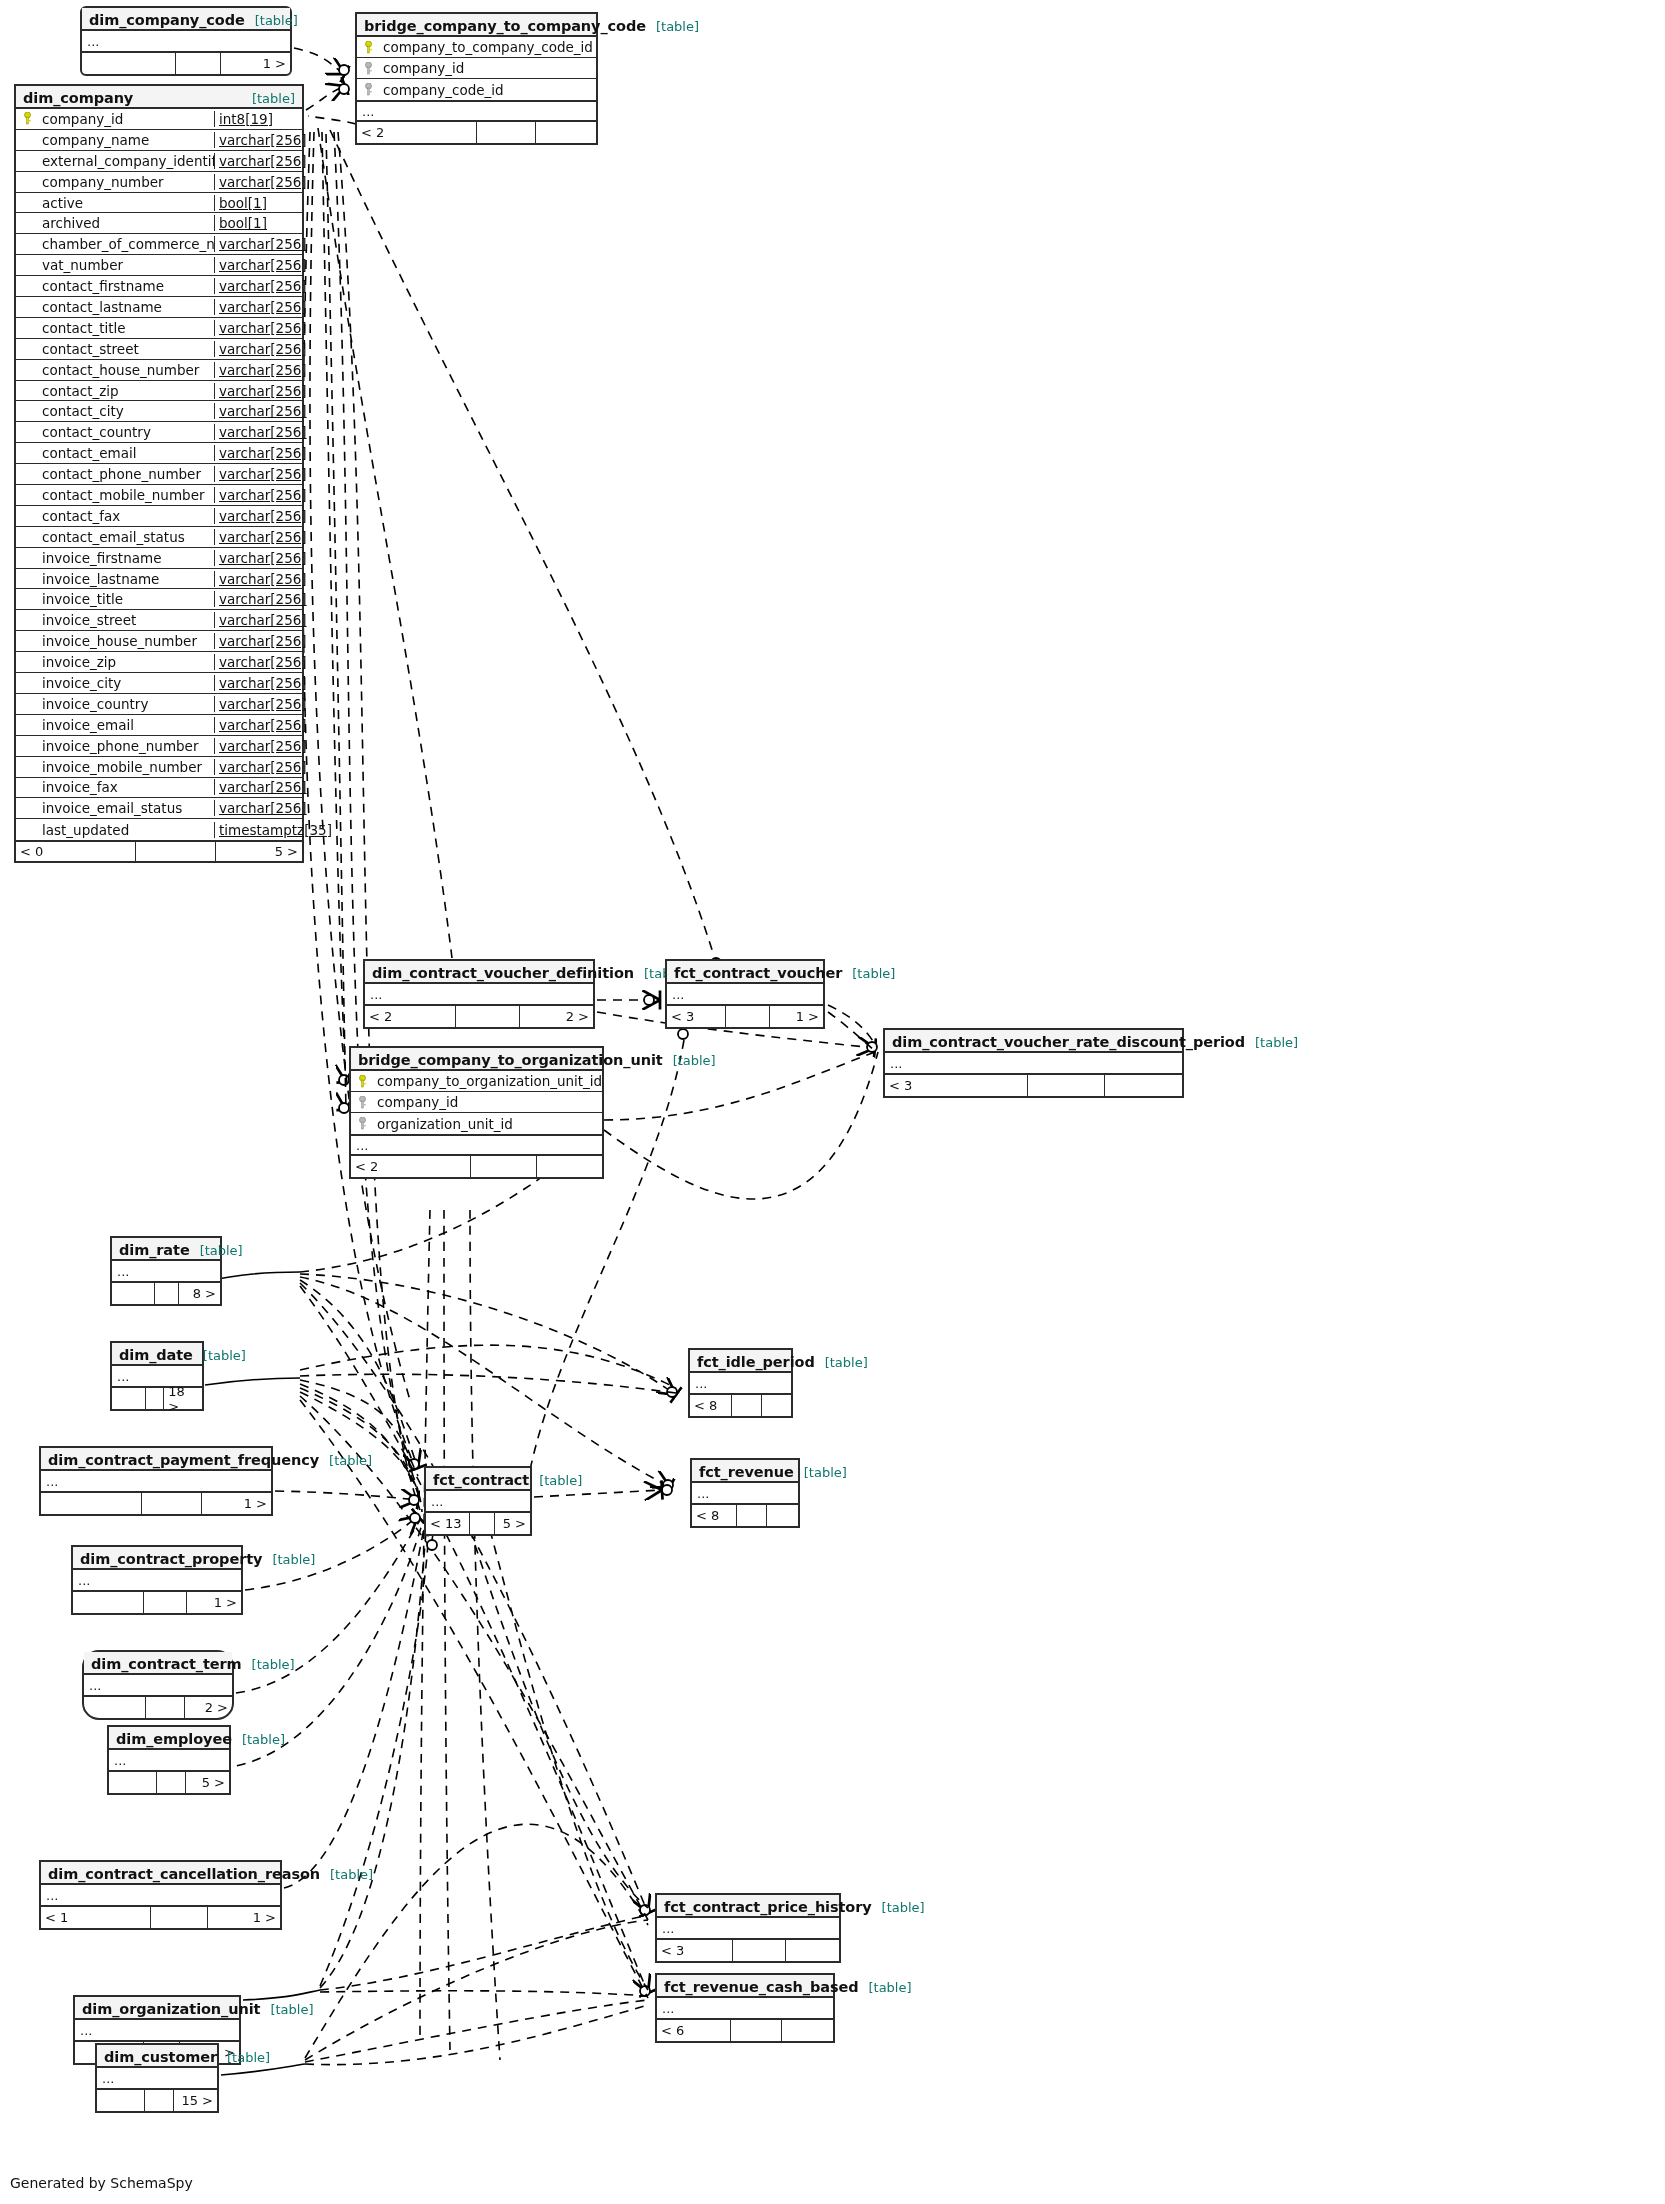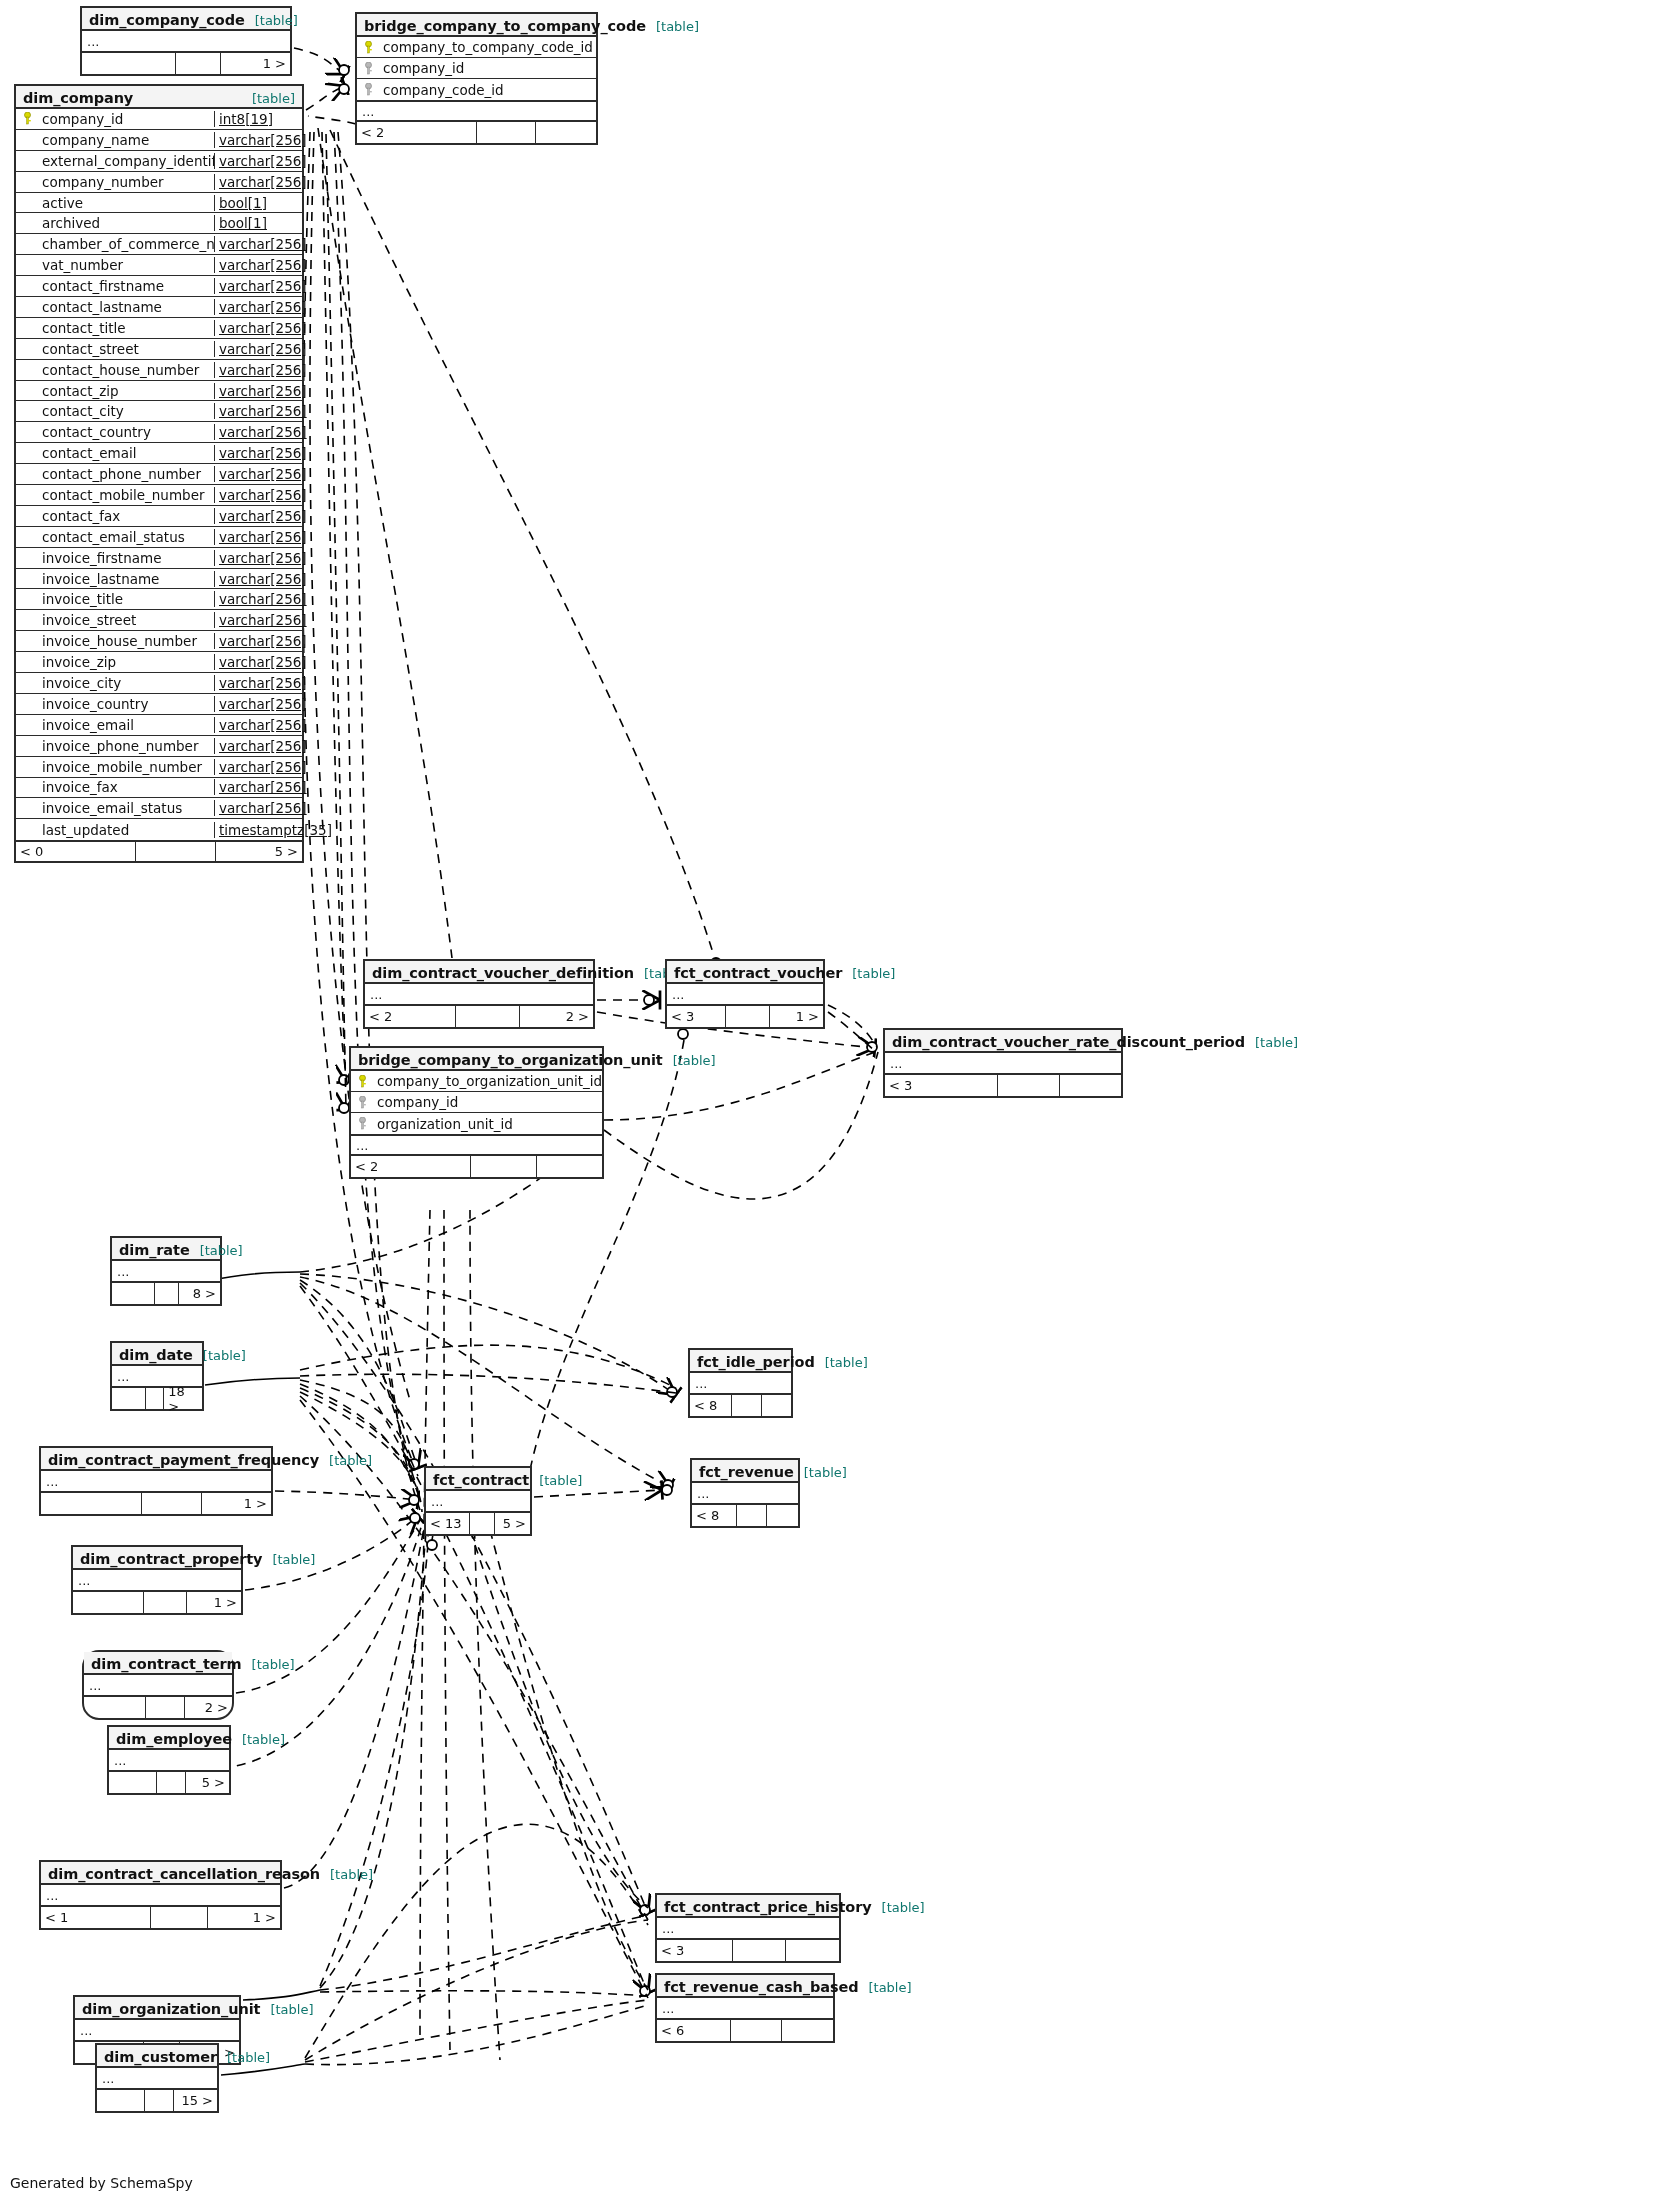--- a/index.html
+++ b/index.html
@@ -239,21 +239,21 @@
     <path class="e" d="M490,1530 C540,1720 590,1900 648,1990"></path>
 
     <path class="e" d="M444,1210 C444,1420 444,1700 450,2050"></path>
     <path class="e" d="M470,1210 C470,1420 476,1700 500,2060"></path>
     <path class="e" d="M430,1210 C425,1430 420,1720 420,2040"></path>
 
     <path class="e" d="M604,1120 C720,1120 800,1080 875,1052"></path>
     <path class="e" d="M828,1012 C850,1028 862,1040 874,1050"></path>
   </svg>
 
-  <div class="tbl" style="left:80px; top:6px; width:212px;">
+  <div class="tbl" style="left:80px; top:6px; width:212px;border-radius:6px;">
     <div class="hdr">
       <span class="tname">dim_company_code</span>
       <span class="ttag">[table]</span>
     </div>
     <div class="ellipsisrow notop">...</div>
     <div class="foot">
       <div class="fcell fleft" style="width:45%"></div>
       <div class="fcell" style="width:22%"></div>
       <div class="fcell fright" style="width:33%">1 &gt;</div>
     </div>
@@ -518,21 +518,21 @@
       <span class="ttag">[table]</span>
     </div>
     <div class="ellipsisrow notop">...</div>
     <div class="foot">
       <div class="fcell fleft" style="width:38%">&lt; 3</div>
       <div class="fcell" style="width:28%"></div>
       <div class="fcell fright" style="width:34%">1 &gt;</div>
     </div>
   </div>
 
-  <div class="tbl" style="left:883px; top:1028px; width:240px;">
+  <div class="tbl" style="left:883px; top:1028px; width:301px;">
     <div class="hdr">
       <span class="tname">dim_contract_voucher_rate_discount_period</span>
       <span class="ttag">[table]</span>
     </div>
     <div class="ellipsisrow notop">...</div>
     <div class="foot">
       <div class="fcell fleft" style="width:48%">&lt; 3</div>
       <div class="fcell" style="width:26%"></div>
       <div class="fcell fright" style="width:26%"></div>
     </div>

